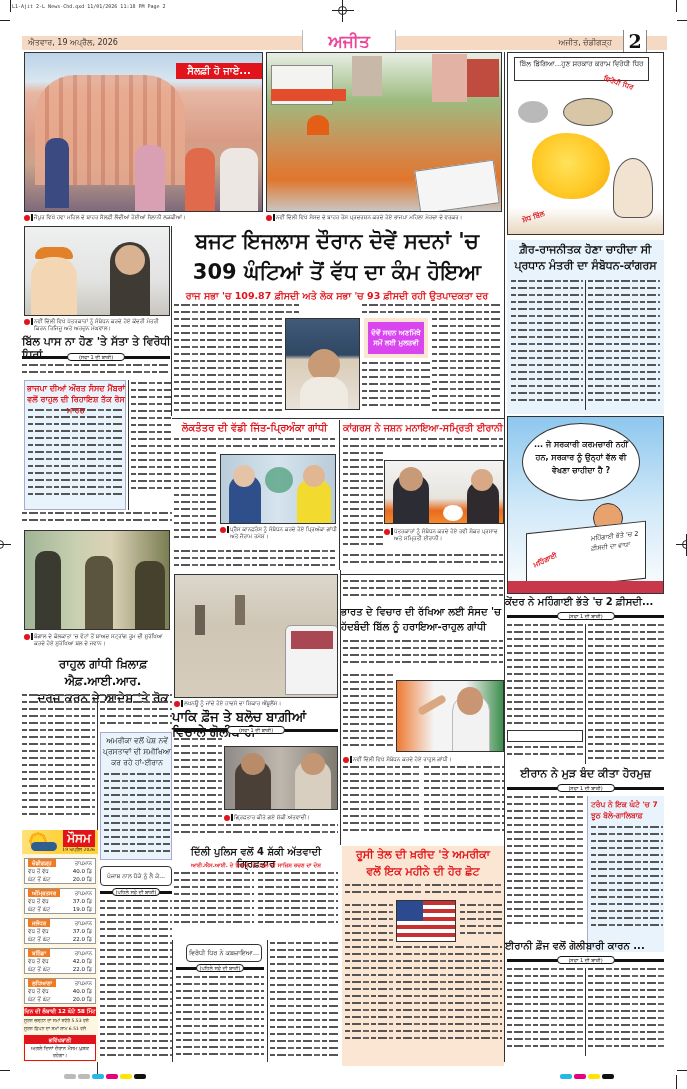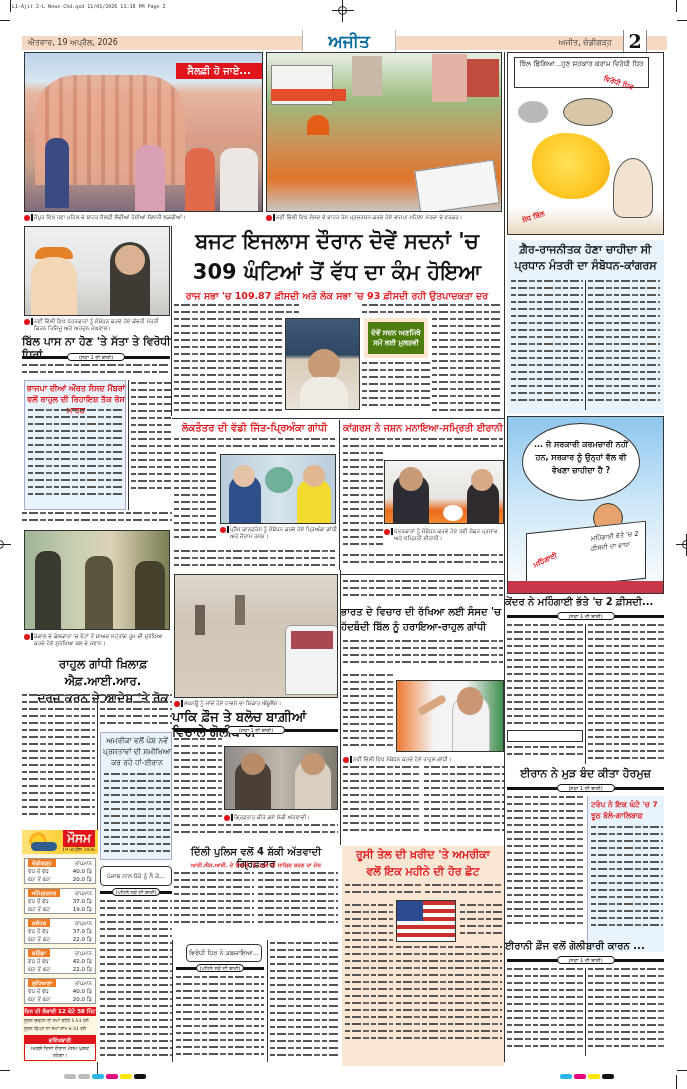--- a/index.html
+++ b/index.html
@@ -9,21 +9,21 @@
   .slug { position: absolute; left: 12px; top: 3px; font-size: 5px; color: #333; font-family: "DejaVu Sans Mono", monospace; }
   .reg-mark { position: absolute; width: 22px; height: 22px; }
   .reg-mark::before { content: ""; position: absolute; left: 10px; top: 0; width: 1px; height: 22px; background: #222; }
   .reg-mark::after { content: ""; position: absolute; left: 0; top: 10px; width: 22px; height: 1px; background: #222; }
   .reg-mark span { position: absolute; left: 6px; top: 6px; width: 9px; height: 9px; border: 1px solid #222; border-radius: 50%; }
 
   
   .masthead { position: absolute; left: 22px; top: 36px; width: 645px; height: 14px; background: #f6d9c2; }
   .masthead .date { position: absolute; left: 6px; top: 2px; font-size: 8px; color: #333; }
   .masthead .logo-box { position: absolute; left: 280px; top: -6px; width: 94px; height: 22px; background: #fff; border-left: 1px solid #bbb; border-right: 1px solid #bbb; text-align: center; }
-  .masthead .logo { color: #0369a1; font-weight: bold; font-size: 17px; line-height: 22px; font-family: "DejaVu Serif", serif; }
+  .masthead .logo { color: #ec4899; font-weight: bold; font-size: 17px; line-height: 22px; font-family: "DejaVu Serif", serif; }
   .masthead .place { position: absolute; right: 55px; top: 2px; font-size: 8px; color: #333; }
   .masthead .page-box { position: absolute; right: 20px; top: -6px; width: 24px; height: 22px; background: #fff; border-left: 1px solid #888; border-right: 1px solid #888; text-align: center; font-family: "DejaVu Serif", serif; font-weight: bold; font-size: 19px; line-height: 22px; }
 
   .box { position: absolute; border: 1px solid #333; overflow: hidden; }
   .photo { position: absolute; overflow: hidden; }
   .caption { position: absolute; font-size: 5.5px; line-height: 7px; color: #222; padding-left: 10px; }
   .caption .dot { position: absolute; left: 0; top: 1px; width: 6px; height: 6px; background: #e1141b; border-radius: 50%; }
   .caption .bar { position: absolute; left: 7px; top: 0; width: 2px; height: 7px; background: #111; }
 
   .head-xl { position: absolute; text-align: center; font-weight: bold; color: #111; line-height: 1.15; }
@@ -110,21 +110,21 @@
     <div style="position:absolute;left:85px;top:3px;width:30px;height:40px;background:#c7b8a8;"></div>
     <div style="position:absolute;left:165px;top:1px;width:35px;height:48px;background:#e2b3a5;"></div>
     <div style="position:absolute;left:200px;top:6px;width:32px;height:38px;background:#c04c3f;"></div>
     <div style="position:absolute;left:150px;top:112px;width:80px;height:44px;background:#f5f5f5;transform:rotate(-8deg);border:1px solid #888;"></div>
     <div style="position:absolute;left:40px;top:62px;width:22px;height:20px;background:#e45e15;border-radius:50% 50% 0 0;"></div>
   </div>
 </div>
 <div class="caption" style="left:266px;top:214px;width:236px;"><i class="dot"></i><i class="bar"></i><span>ਨਵੀਂ ਦਿੱਲੀ ਵਿਖੇ ਸੰਸਦ ਦੇ ਬਾਹਰ ਰੋਸ ਪ੍ਰਦਰਸ਼ਨ ਕਰਦੇ ਹੋਏ ਭਾਜਪਾ ਮਹਿਲਾ ਮੋਰਚਾ ਦੇ ਵਰਕਰ।</span></div>
 
 <div class="box" style="left:507px;top:52px;width:157px;height:183px;background:linear-gradient(180deg,#ffffff 0,#ffffff 85%,#e8d7c0 100%);">
-  <div style="position:absolute;left:6px;top:4px;right:14px;height:31px;border:1px solid #333;background:#fff;font-size:7px;line-height:13px;text-align:center;">ਬਿੱਲ ਡਿੱਗਿਆ...ਹੁਣ ਸਰਕਾਰ ਕਰਾਮ ਵਿਰੋਧੀ ਧਿਰ</div>
+  <div style="position:absolute;left:6px;top:4px;right:14px;height:24px;border:1px solid #333;background:#fff;font-size:7px;line-height:13px;text-align:center;">ਬਿੱਲ ਡਿੱਗਿਆ...ਹੁਣ ਸਰਕਾਰ ਕਰਾਮ ਵਿਰੋਧੀ ਧਿਰ</div>
   <div style="position:absolute;left:95px;top:26px;color:#e1141b;font-size:7px;transform:rotate(18deg);font-weight:bold;">ਵਿਰੋਧੀ ਧਿਰ</div>
   <div style="position:absolute;left:10px;top:48px;width:30px;height:22px;background:#9b9b9b;border-radius:50%;opacity:.7;"></div>
   <div style="position:absolute;left:55px;top:45px;width:50px;height:28px;background:#d8c7a6;border-radius:50%;border:1px solid #555;"></div>
   <div style="position:absolute;left:24px;top:80px;width:78px;height:66px;background:radial-gradient(circle at 45% 45%,#ffe25a 0,#ffc925 55%,#f2a80e 100%);border-radius:44% 56% 48% 52%;"></div>
   <div style="position:absolute;left:105px;top:105px;width:40px;height:60px;background:#f1e3d0;border-radius:50% 50% 10px 10px;border:1px solid #555;"></div>
   <div style="position:absolute;left:14px;top:160px;color:#e1141b;font-size:7px;transform:rotate(-18deg);font-weight:bold;">ਸੋਧ ਬਿੱਲ</div>
 </div>
 
 <div class="box" style="left:24px;top:226px;width:146px;height:90px;">
   <div class="photo" style="inset:0;background:linear-gradient(180deg,#eef0ef 0,#e2e3e2 60%,#c9c6bf 100%);">
@@ -407,21 +407,21 @@
     <i></i>
     <i></i>
     <i></i>
     <i></i>
   </div>
 <div class="textfill" style="left:362px;top:304px;width:68px;height:12px;">
     <i></i>
     <i></i>
   </div>
 <div class="peach" style="position:absolute;left:364px;top:318px;width:64px;height:40px;">
-  <div class="redbox" style="left:4px;top:4px;width:56px;height:32px;font-size:7px;line-height:10px;padding-top:6px;background:#4d7c0f;">ਦੋਵੇਂ ਸਦਨ ਅਣਮਿੱਥੇ ਸਮੇਂ ਲਈ ਮੁਲਤਵੀ</div>
+  <div class="redbox" style="left:4px;top:4px;width:56px;height:32px;font-size:7px;line-height:10px;padding-top:6px;background:#d946ef;">ਦੋਵੇਂ ਸਦਨ ਅਣਮਿੱਥੇ ਸਮੇਂ ਲਈ ਮੁਲਤਵੀ</div>
 </div>
 <div class="textfill" style="left:362px;top:362px;width:68px;height:54px;">
     <i></i>
     <i></i>
     <i></i>
     <i></i>
     <i></i>
     <i></i>
     <i></i>
   </div>

